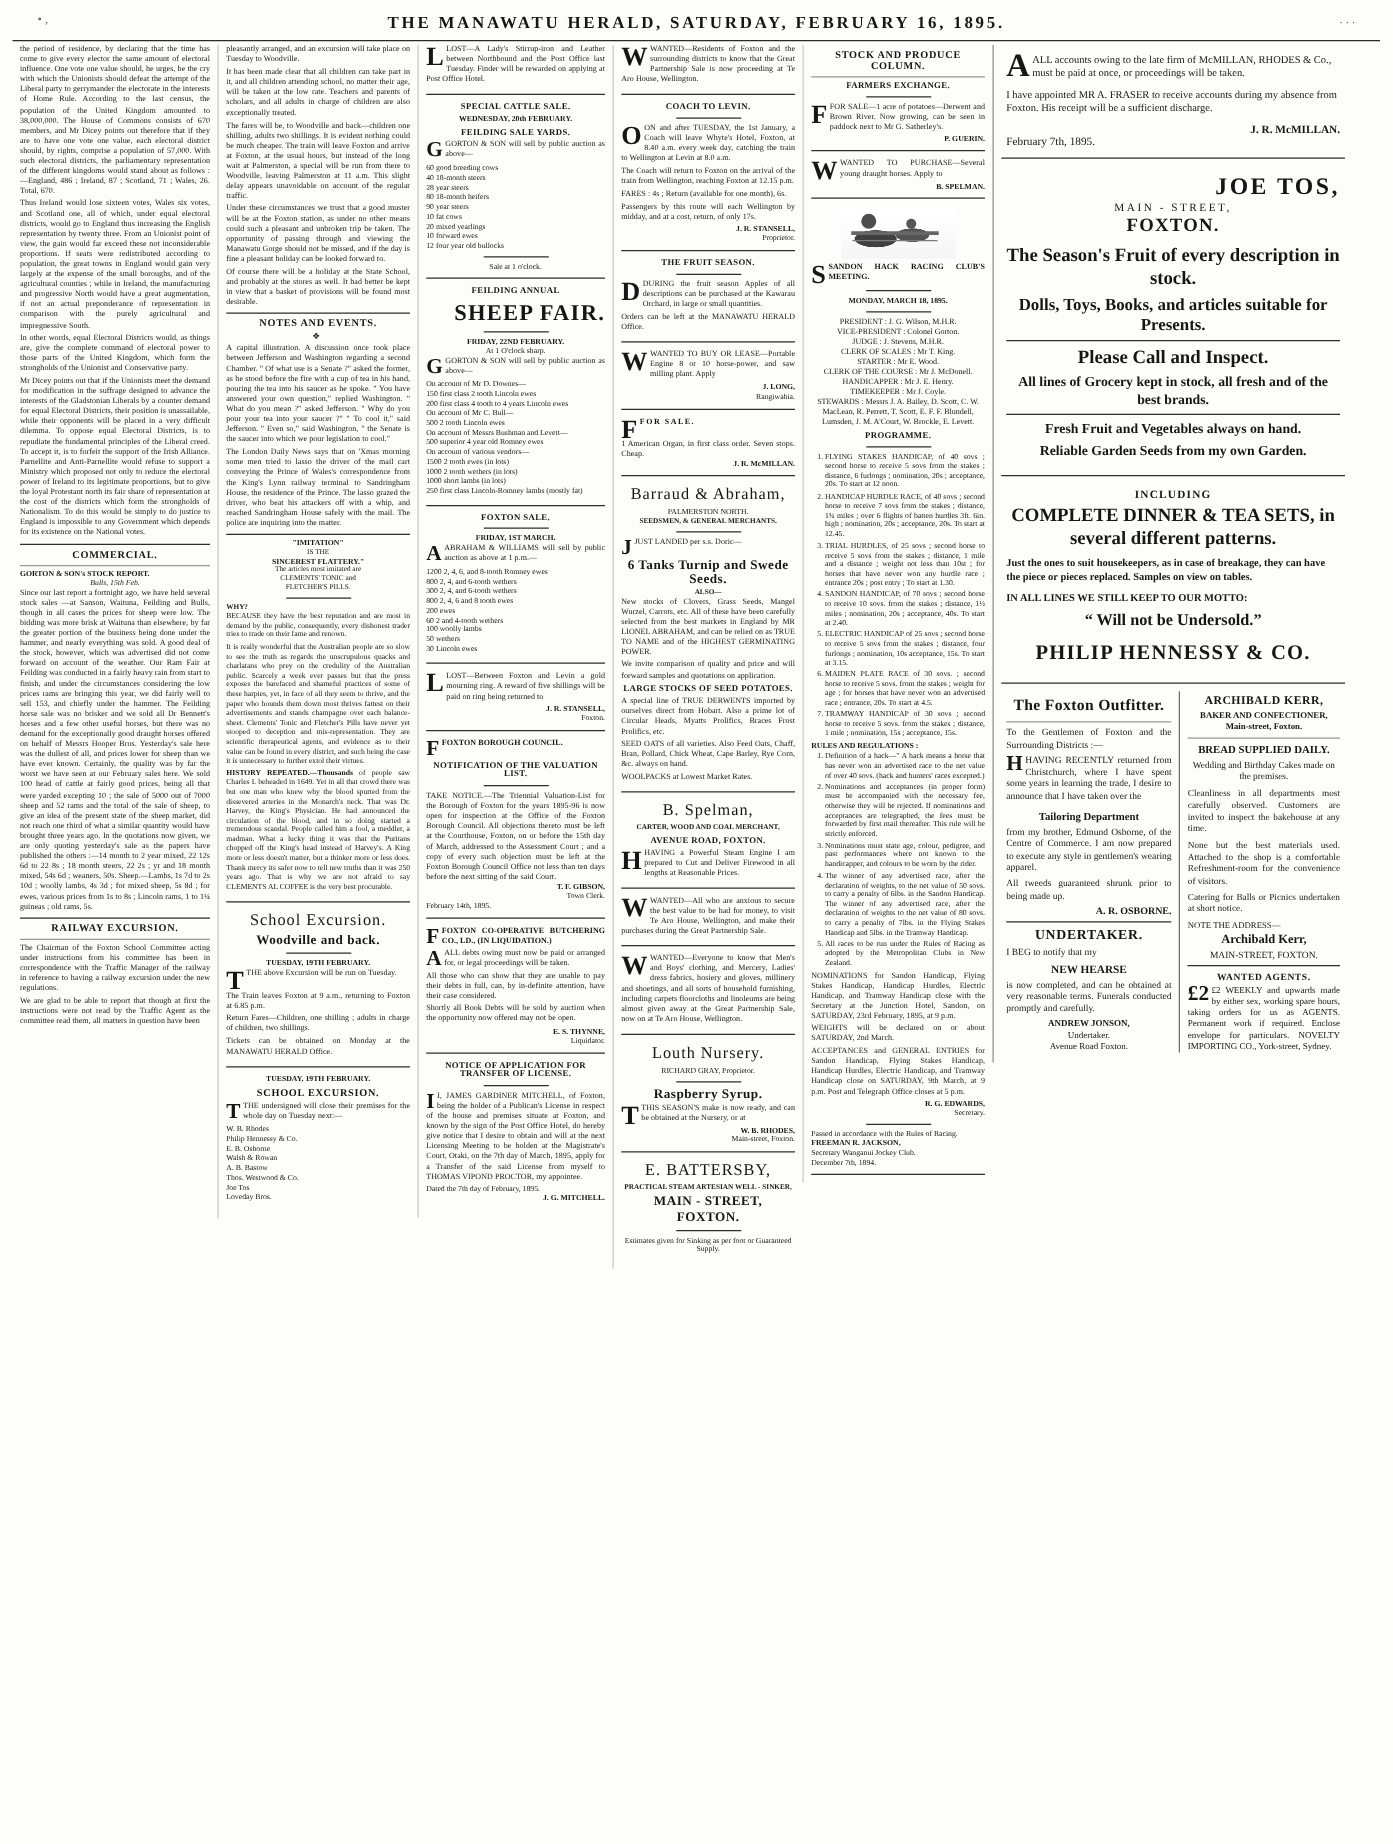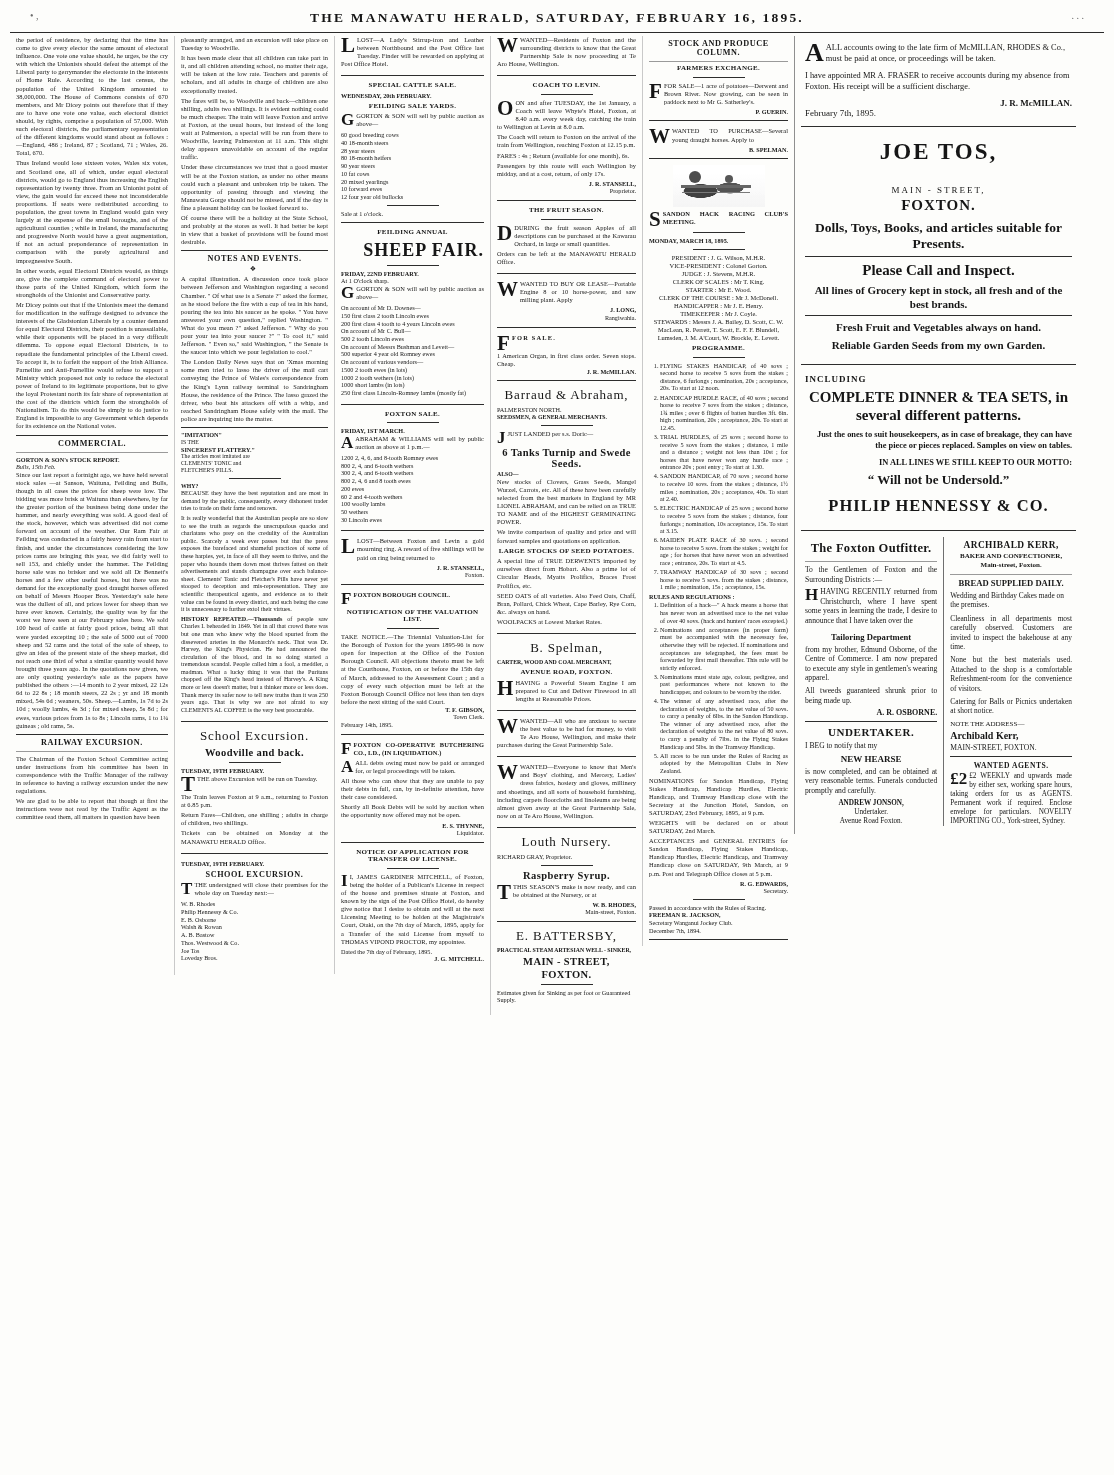--- a/index.html
+++ b/index.html
@@ -94,21 +94,21 @@
   .big{
     text-align:right;font-weight:bold;font-size:18px;letter-spacing:1px;margin:3px 0 2px 0;
   }
   .big2{
     text-align:center;font-weight:normal;font-size:13px;letter-spacing:.8px;margin:3px 0 3px 0;
   }
   .mid{
     text-align:center;font-weight:bold;font-size:10.5px;letter-spacing:.4px;margin:2px 0;
   }
   .ital{font-style:italic;}
-  .ctr{text-align:left;}
+  .ctr{text-align:center;}
   .sm{font-size:6.2px;line-height:7.6px;}
   .xsm{font-size:5.8px;line-height:7px;}
 
   
   .dropcap{
     float:left;
     font-size:21px;
     line-height:17px;
     font-weight:bold;
     padding:1px 2px 0 0;
@@ -128,30 +128,30 @@
   .b{font-weight:bold;}
   .sp{letter-spacing:1.2px;}
 
   
   .dispad{
     border-bottom:1px solid #2d2d2d;
     padding:6px 4px 8px 4px;
   }
   .dispad:last-child{border-bottom:none;}
   .joetos{
-    text-align:center;font-weight:bold;font-size:23px;letter-spacing:2px;margin:6px 0 20px 0;
+    text-align:right;font-weight:bold;font-size:19px;letter-spacing:2px;margin:6px 0 0 0;
   }
   .joesub{text-align:center;font-size:9px;letter-spacing:2px;margin-bottom:2px;}
   .joetown{text-align:center;font-weight:bold;font-size:15px;letter-spacing:1px;margin-bottom:6px;}
   .line-hd{
     text-align:center;font-weight:bold;font-size:13.5px;line-height:16px;margin:4px 0;
   }
   .line-hd.sm{font-size:11px;line-height:14px;}
   .line-hd.xl{font-size:15px;line-height:18px;}
-  .ad-body{font-size:8.4px;line-height:11px;text-align:right;}
+  .ad-body{font-size:8.4px;line-height:11px;text-align:left;}
   .ad-body.l{text-align:left;}
   .hennessy{
     text-align:center;font-weight:bold;font-size:16.5px;letter-spacing:1px;margin:8px 0 6px 0;
   }
   .motto{
     text-align:center;font-weight:bold;font-size:13px;margin:4px 0 4px 0;
   }
   .sub2{
     display:flex;align-items:flex-start;
   }
@@ -638,20 +638,21 @@
           <p style="margin:0 0 6px 0">I have appointed MR A. FRASER to receive accounts during my absence from Foxton. His receipt will be a sufficient discharge.</p>
         </div>
         <div class="right" style="font-size:9px;font-weight:bold">J. R. McMILLAN.</div>
         <div style="font-size:9px">February 7th, 1895.</div>
       </div>
 
       <div class="dispad">
         <div class="joetos">JOE TOS,</div>
         <div class="joesub">MAIN - STREET,</div>
         <div class="joetown">FOXTON.</div>
+        <div class="line-hd xl">The Season's Fruit of every description in stock.</div>
         <div class="line-hd">Dolls, Toys, Books, and articles suitable for Presents.</div>
         <div class="hrule"></div>
         <div class="line-hd xl">Please Call and Inspect.</div>
         <div class="line-hd sm">All lines of Grocery kept in stock, all fresh and of the best brands.</div>
         <div class="hrule"></div>
         <div class="line-hd sm">Fresh Fruit and Vegetables always on hand.</div>
         <div class="line-hd sm">Reliable Garden Seeds from my own Garden.</div>
       </div>
 
       <div class="dispad">

